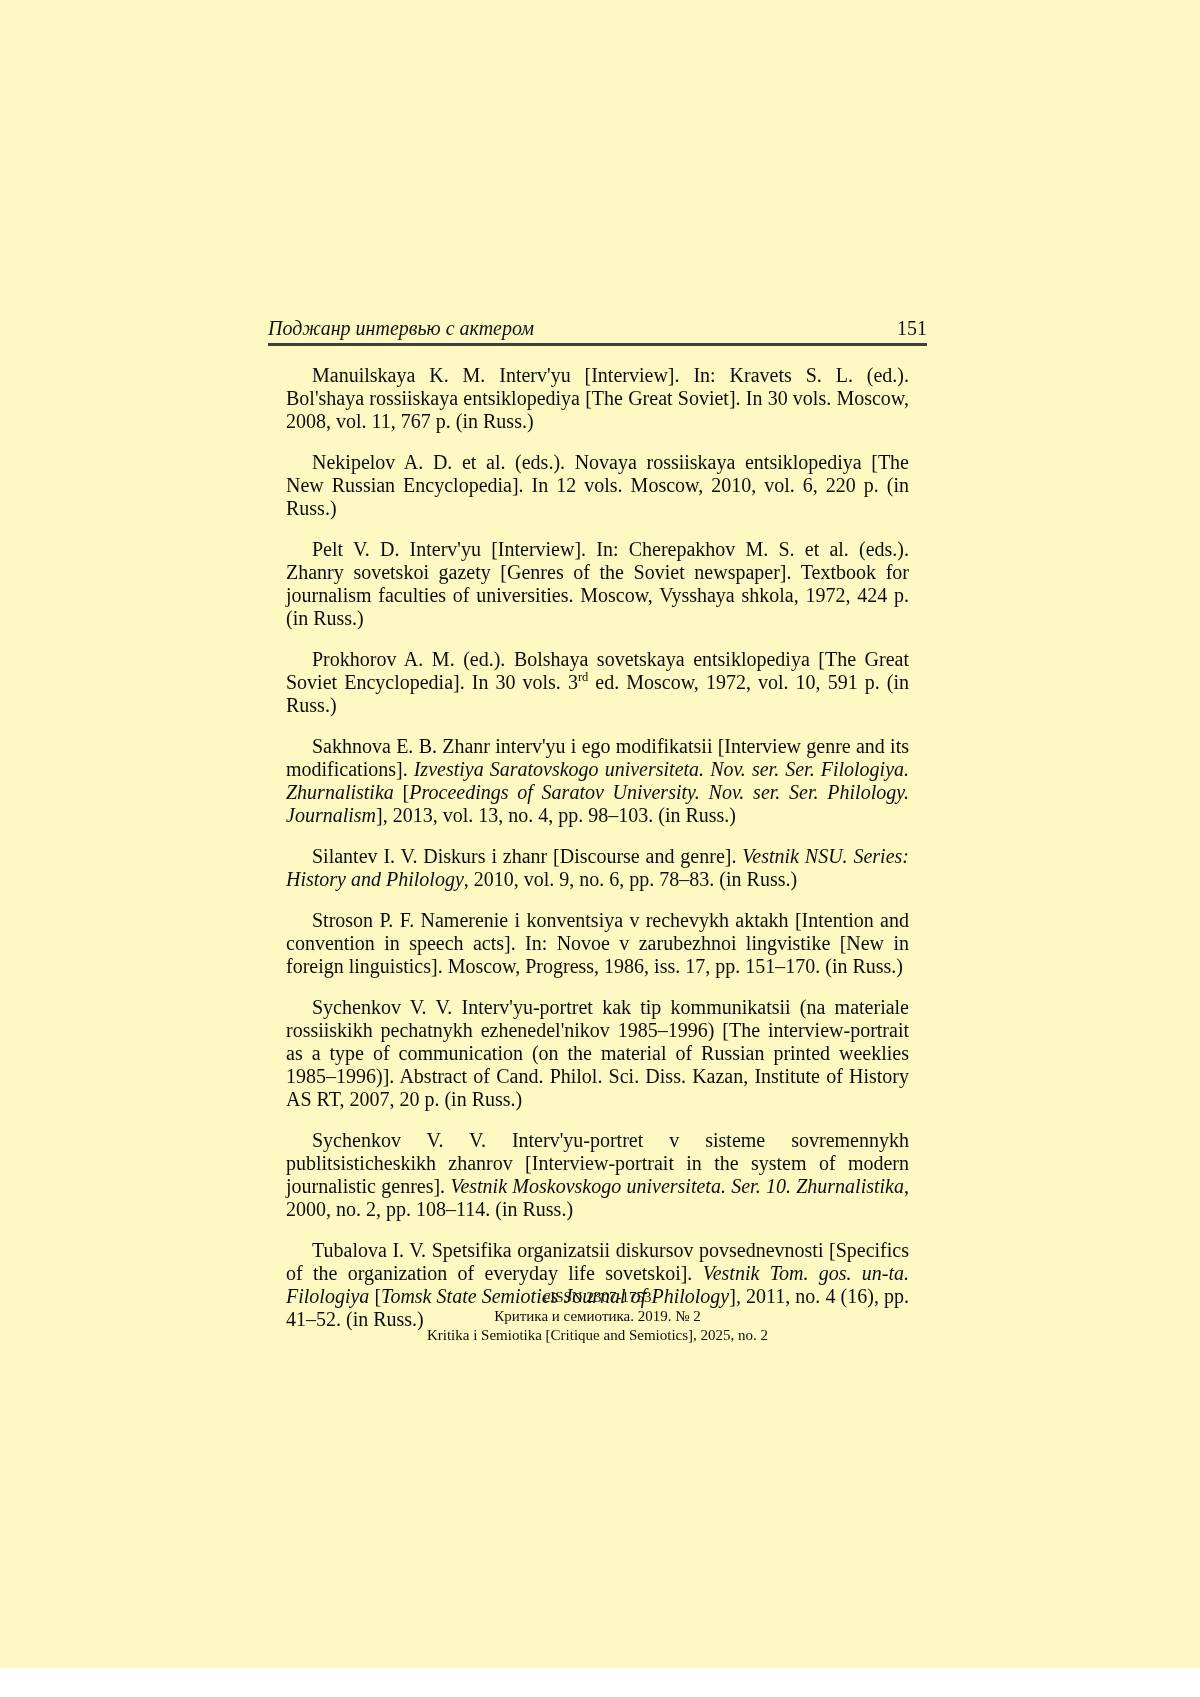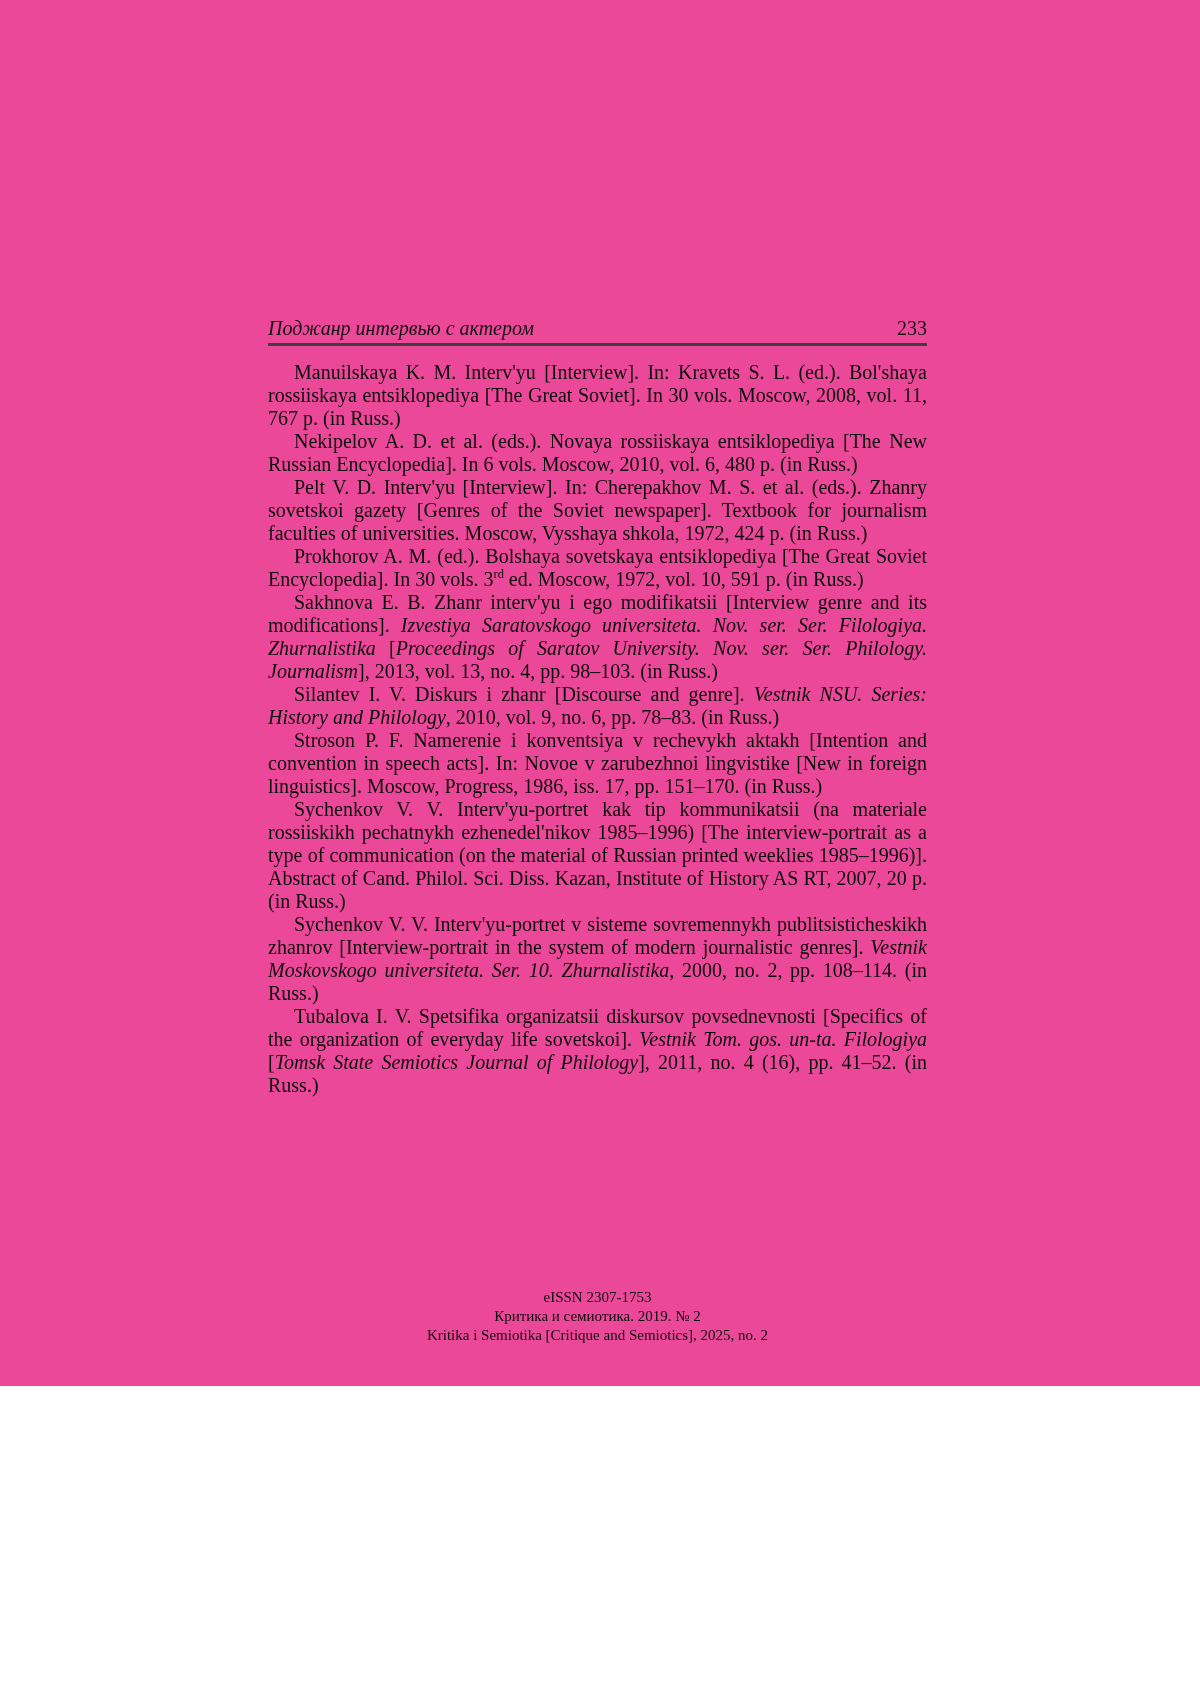--- a/index.html
+++ b/index.html
@@ -3,22 +3,22 @@
 <meta charset="utf-8">
 <style>
   html, body {
     margin: 0;
     padding: 0;
     background: #ffffff;
   }
   .page {
     position: relative;
     width: 1200px;
-    height: 1386px;
-    background: #ec4899;
+    height: 1668px;
+    background: #fef9c3;
     font-family: "Liberation Serif", "DejaVu Serif", serif;
     color: #111111;
     overflow: hidden;
   }
   .content {
     position: absolute;
     left: 268px;
     top: 316px;
     width: 659px;
   }
@@ -34,21 +34,21 @@
   .running-head-title {
     font-style: italic;
   }
   .page-number {
     font-style: normal;
   }
   .refs {
     margin-top: 15px;
   }
   p.ref {
-    margin: 0;
+    margin: 18px;
     text-indent: 26px;
     text-align: justify;
     font-size: 20px;
     line-height: 23px;
     color: #0d0d0d;
   }
   p.ref i {
     font-style: italic;
   }
   p.ref sup {
@@ -71,25 +71,25 @@
     white-space: nowrap;
   }
 </style>
 </head>
 <body>
 
 <div class="page">
   <div class="content">
     <div class="running-header">
       <span class="running-head-title">Поджанр интервью с актером</span>
-      <span class="page-number">233</span>
+      <span class="page-number">151</span>
     </div>
     <div class="refs">
         <p class="ref"><span>Manuilskaya K. M. Interv'yu [Interview]. In: Kravets S. L. (ed.). Bol'shaya rossiiskaya entsiklopediya [The Great Soviet]. In 30 vols. Moscow, 2008, vol. 11, 767 p. (in Russ.)</span></p>
-        <p class="ref"><span>Nekipelov A. D. et al. (eds.). Novaya rossiiskaya entsiklopediya [The New Russian Encyclopedia]. In 6 vols. Moscow, 2010, vol. 6, 480 p. (in Russ.)</span></p>
+        <p class="ref"><span>Nekipelov A. D. et al. (eds.). Novaya rossiiskaya entsiklopediya [The New Russian Encyclopedia]. In 12 vols. Moscow, 2010, vol. 6, 220 p. (in Russ.)</span></p>
         <p class="ref"><span>Pelt V. D. Interv'yu [Interview]. In: Cherepakhov M. S. et al. (eds.). Zhanry sovetskoi gazety [Genres of the Soviet newspaper]. Textbook for journalism faculties of universities. Moscow, Vysshaya shkola, 1972, 424 p. (in Russ.)</span></p>
         <p class="ref"><span>Prokhorov A. M. (ed.). Bolshaya sovetskaya entsiklopediya [The Great Soviet Encyclopedia]. In 30 vols. 3</span><sup>rd</sup><span> ed. Moscow, 1972, vol. 10, 591 p. (in Russ.)</span></p>
         <p class="ref"><span>Sakhnova E. B. Zhanr interv'yu i ego modifikatsii [Interview genre and its modifications]. </span><i>Izvestiya Saratovskogo universiteta. Nov. ser. Ser. Filologiya. Zhurnalistika</i><span> [</span><i>Proceedings of Saratov University. Nov. ser. Ser. Philology. Journalism</i><span>], 2013, vol. 13, no. 4, pp. 98–103. (in Russ.)</span></p>
         <p class="ref"><span>Silantev I. V. Diskurs i zhanr [Discourse and genre]. </span><i>Vestnik NSU. Series: History and Philology</i><span>, 2010, vol. 9, no. 6, pp. 78–83. (in Russ.)</span></p>
         <p class="ref"><span>Stroson P. F. Namerenie i konventsiya v rechevykh aktakh [Intention and convention in speech acts]. In: Novoe v zarubezhnoi lingvistike [New in foreign linguistics]. Moscow, Progress, 1986, iss. 17, pp. 151–170. (in Russ.)</span></p>
         <p class="ref"><span>Sychenkov V. V. Interv'yu-portret kak tip kommunikatsii (na materiale rossiiskikh pechatnykh ezhenedel'nikov 1985–1996) [The interview-portrait as a type of communication (on the material of Russian printed weeklies 1985–1996)]. Abstract of Cand. Philol. Sci. Diss. Kazan, Institute of History AS RT, 2007, 20 p. (in Russ.)</span></p>
         <p class="ref"><span>Sychenkov V. V. Interv'yu-portret v sisteme sovremennykh publitsisticheskikh zhanrov [Interview-portrait in the system of modern journalistic genres]. </span><i>Vestnik Moskovskogo universiteta. Ser. 10. Zhurnalistika</i><span>, 2000, no. 2, pp. 108–114. (in Russ.)</span></p>
         <p class="ref"><span>Tubalova I. V. Spetsifika organizatsii diskursov povsednevnosti [Specifics of the organization of everyday life sovetskoi]. </span><i>Vestnik Tom. gos. un-ta. Filologiya</i><span> [</span><i>Tomsk State Semiotics Journal of Philology</i><span>], 2011, no. 4 (16), pp. 41–52. (in Russ.)</span></p>
       </div>
   </div>

